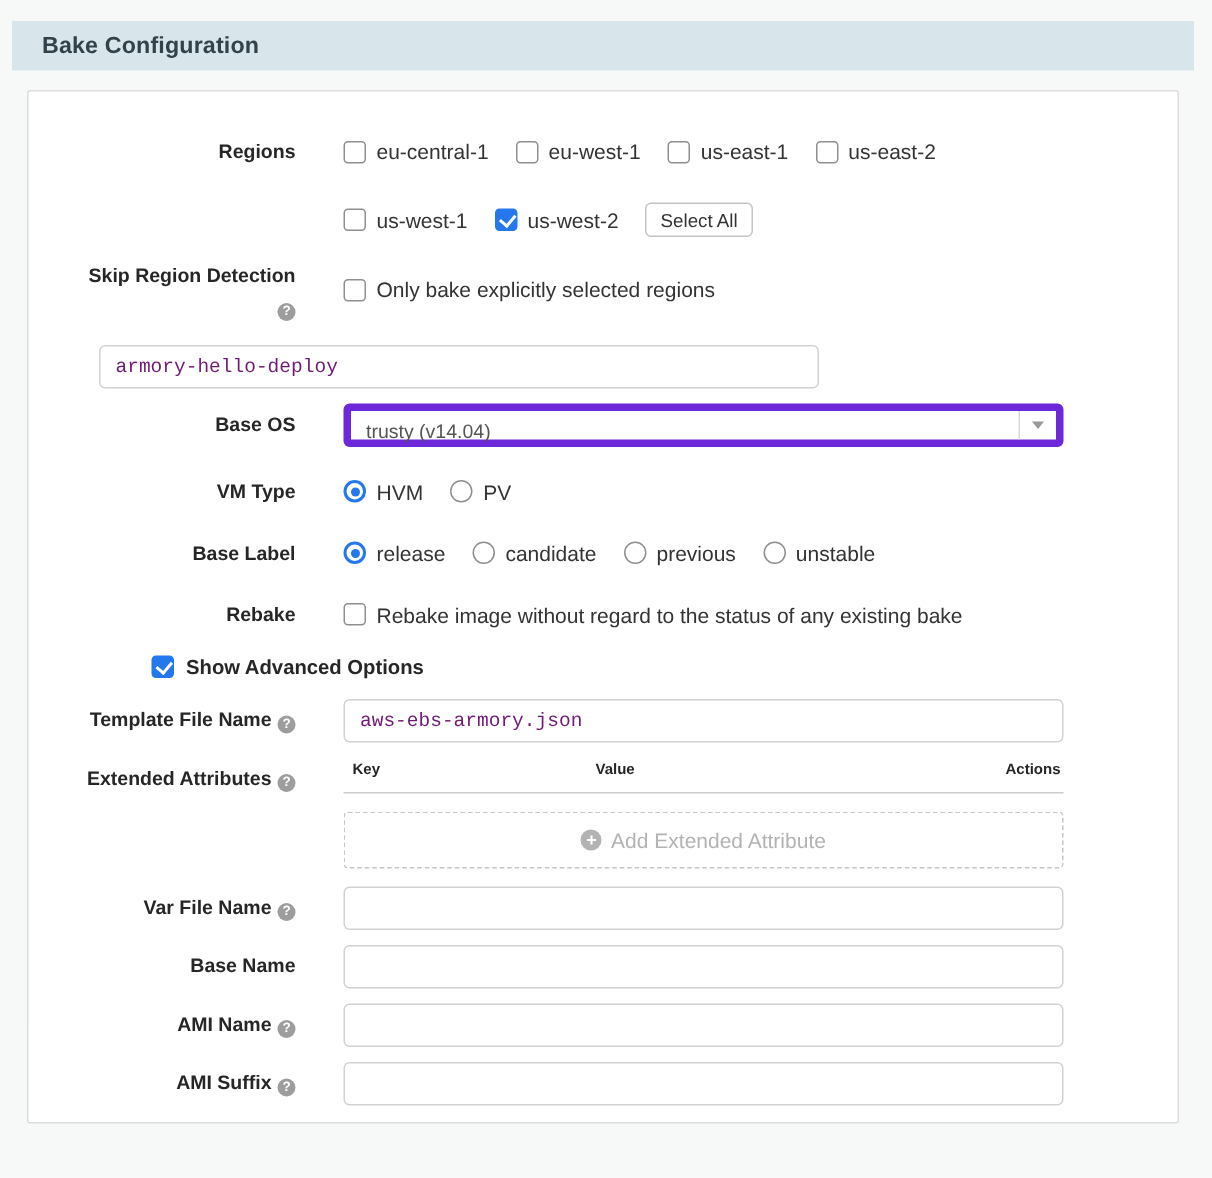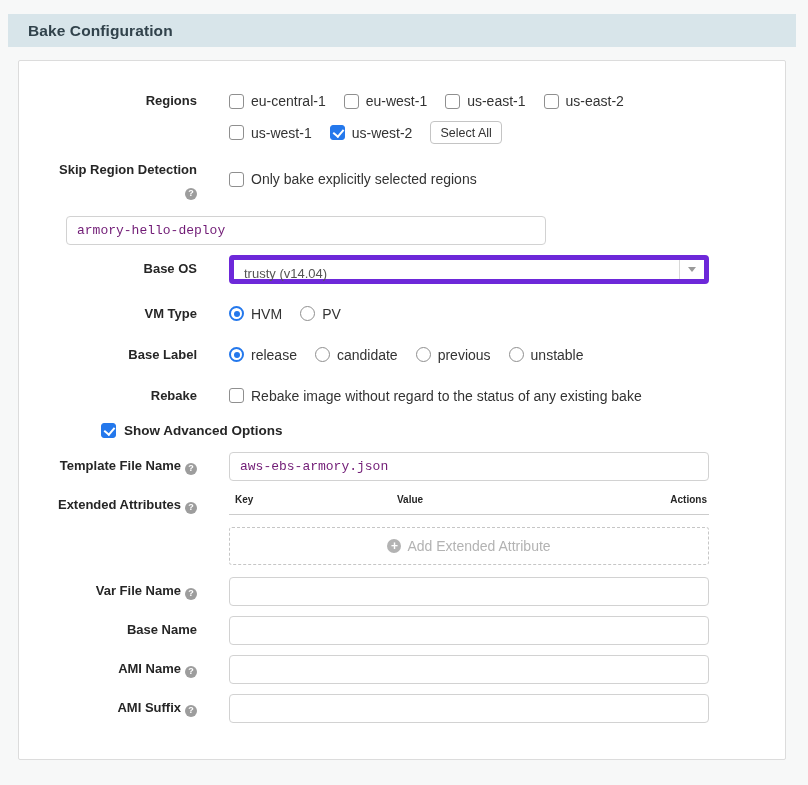--- a/index.html
+++ b/index.html
@@ -26,21 +26,21 @@
     color: var(--header-text, #31424b);
     letter-spacing: .1px;
   }
   
   .panel {
     margin: 13px 0 0 18px;
     width: 768px;
     background: #fff;
     border: 1px solid #dcdcdc;
     border-radius: 2px;
-    padding: 26px 15px 36px 15px;
+    padding: 26px 15px 11px 15px;
   }
   
   .frow { display: flex; margin-bottom: 10px; }
   .mb12 { margin-bottom: 12px; }
   .mb16 { margin-bottom: 16px; }
   .mb0  { margin-bottom: 0; }
   .lcell {
     width: 163px;
     flex: none;
     text-align: right;
@@ -129,21 +129,21 @@
   }
   input[type="radio"]:checked { border: 2px solid var(--accent, #2478ec); }
   input[type="radio"]:checked::after {
     content: "";
     position: absolute;
     left: 2.5px; top: 2.5px;
     width: 6px; height: 6px;
     border-radius: 50%;
     background: var(--accent, #2478ec);
   }
-  .optwrap { display: flex; flex-wrap: wrap; row-gap: 9px; padding-top: 3px; align-items: center; }
+  .optwrap { display: flex; flex-wrap: wrap; row-gap: 23px; padding-top: 3px; align-items: center; }
   .opt {
     display: inline-flex;
     align-items: center;
     gap: 7px;
     margin-right: 18px;
     font-size: 14px;
     color: #333;
     cursor: pointer;
     line-height: 22px;
   }

